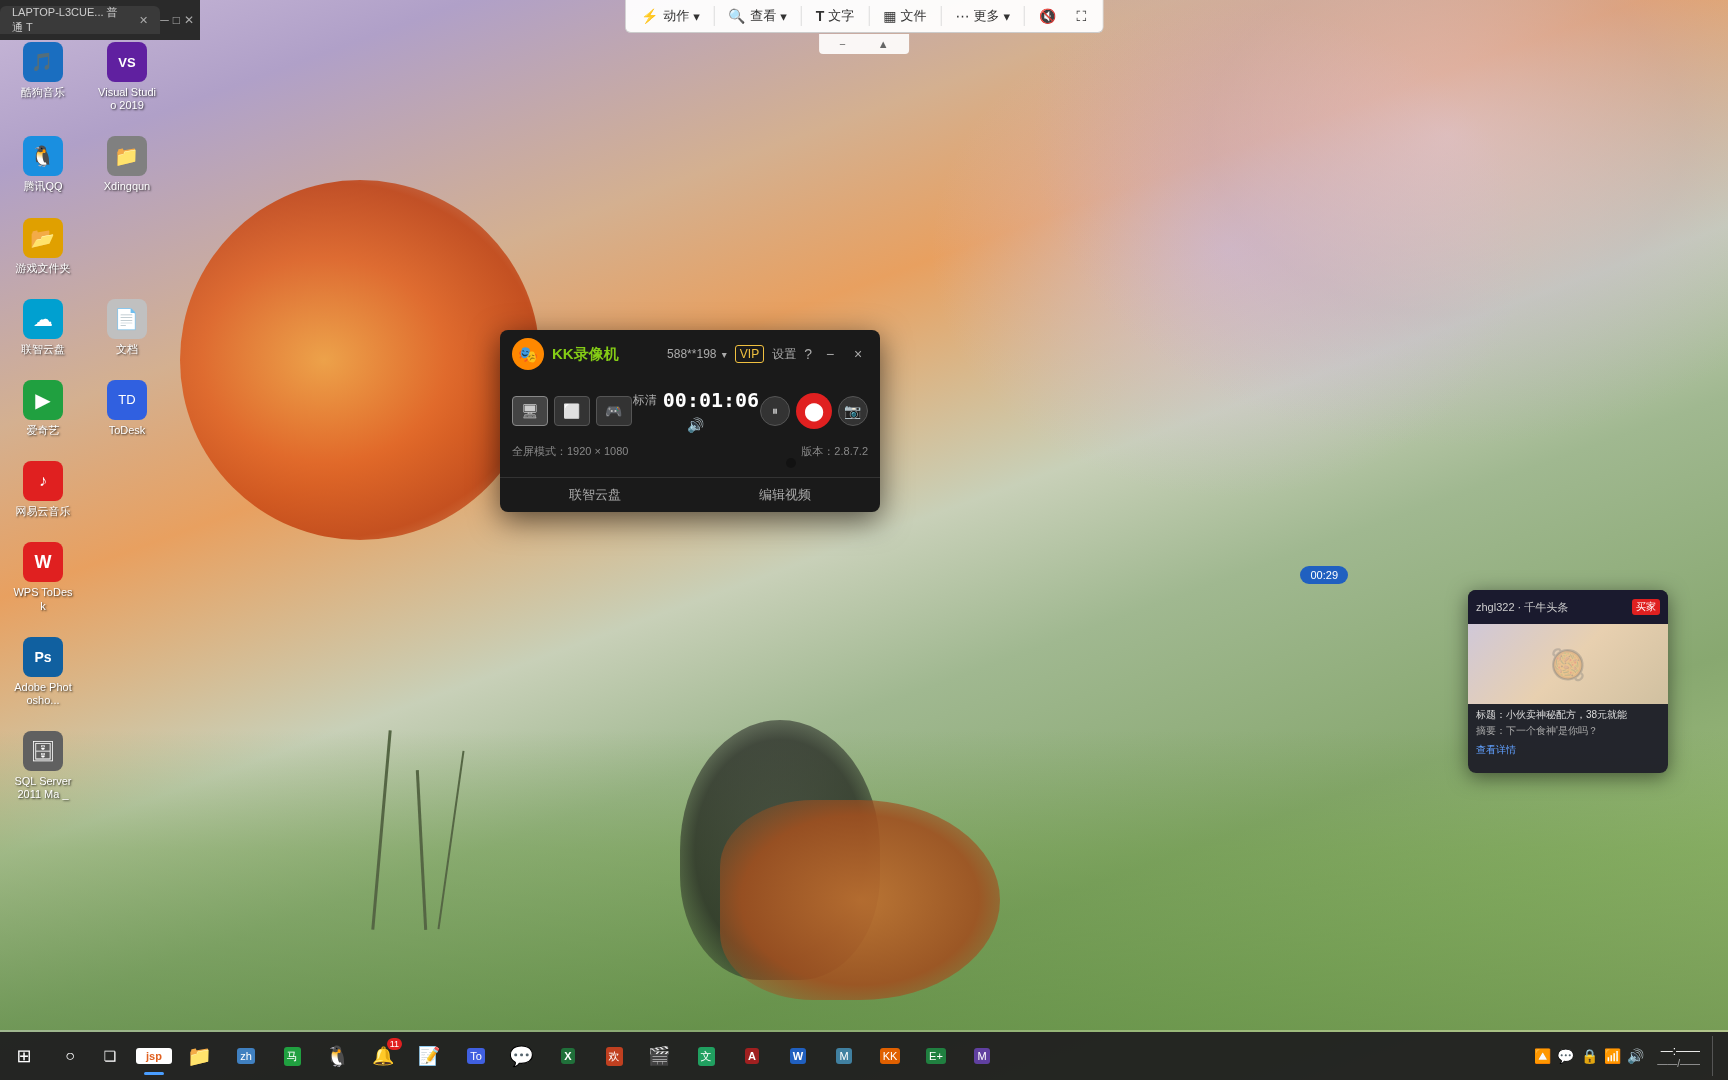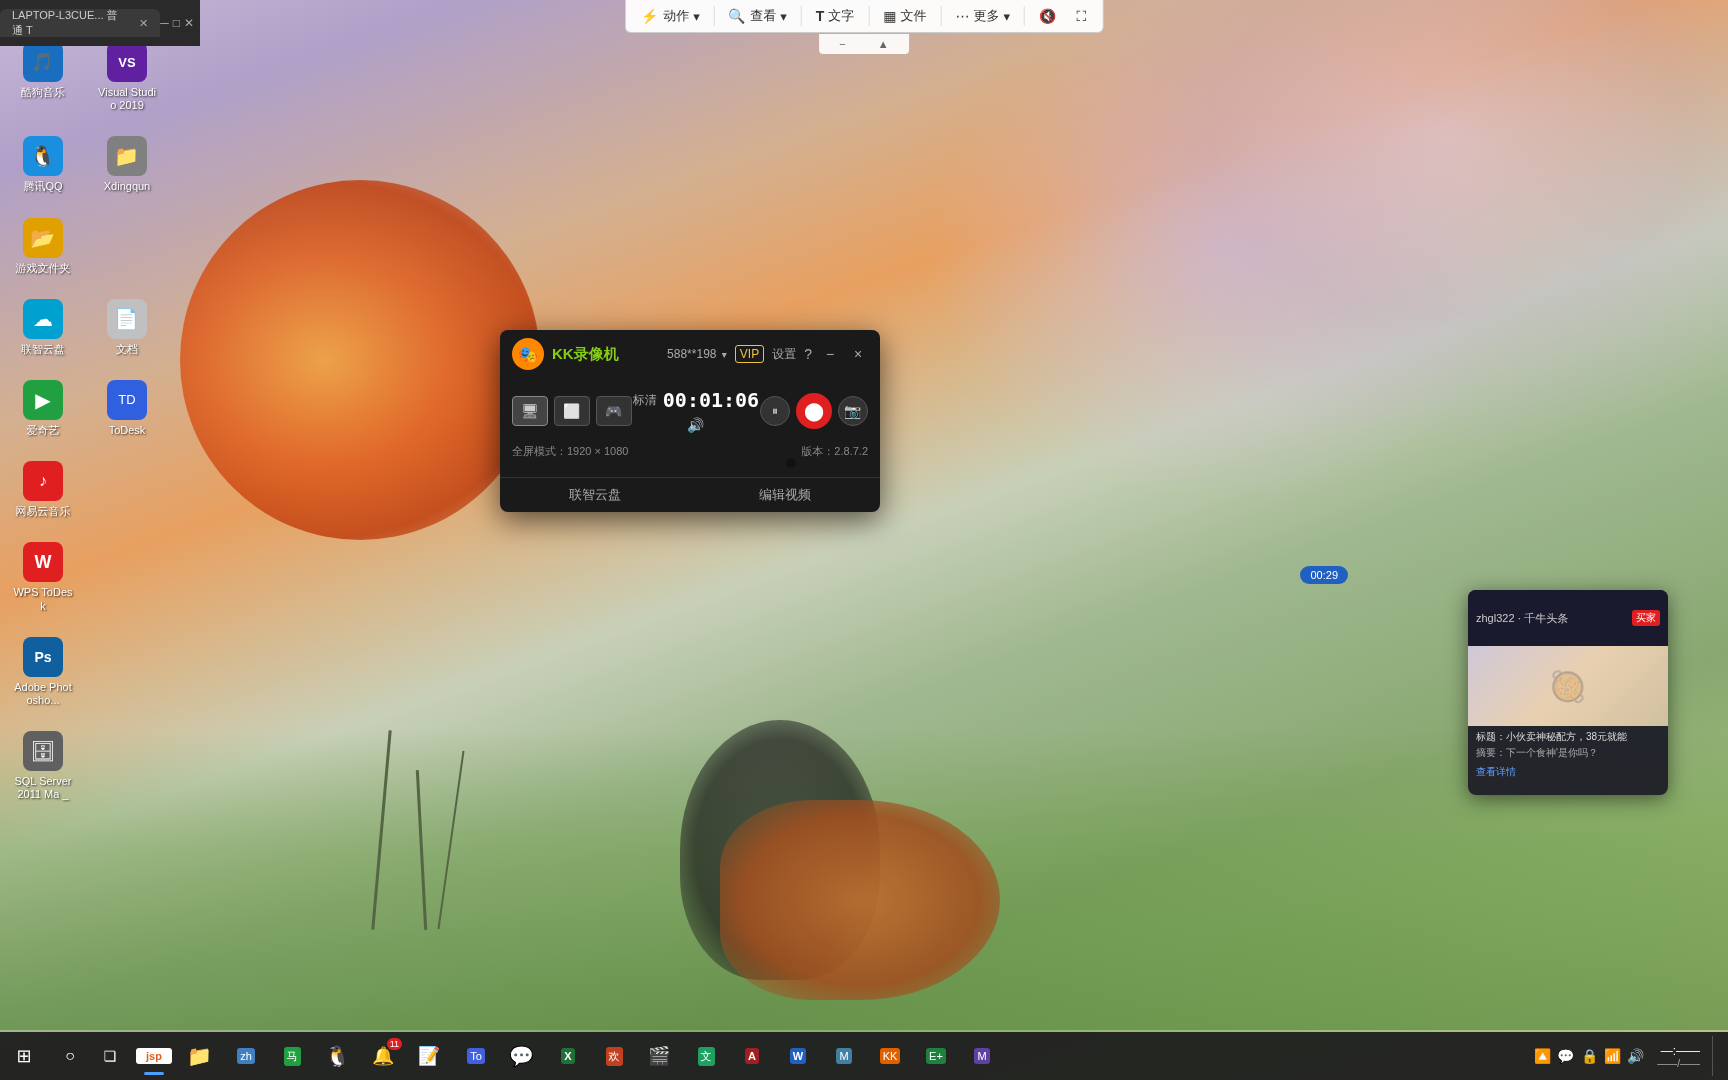--- a/index.html
+++ b/index.html
@@ -487,21 +487,21 @@
   <button class="toolbar-btn">
     <span class="icon">⛶</span>
   </button>
 
   <div style="position:absolute;bottom:-22px;left:50%;transform:translateX(-50%);display:flex;gap:16px;background:rgba(255,255,255,0.9);border-radius:0 0 4px 4px;padding:2px 12px;">
     <button class="collapse-btn">−</button>
     <button class="collapse-btn">▲</button>
   </div>
 </div>
 
-<div style="position:absolute;top:0;left:0;width:200px;height:46px;background:#2a2a2a;display:flex;align-items:center;z-index:400;border-radius:0 0 0 0;">
+<div style="position:absolute;top:0;left:0;width:200px;height:40px;background:#2a2a2a;display:flex;align-items:center;z-index:400;border-radius:0 0 0 0;">
   <div class="chrome-tab" style="background:#3a3a3a;color:#ccc;font-size:11px;">
     <span>LAPTOP-L3CUE... 普通 T</span>
     <span style="margin-left:8px;cursor:pointer;color:#aaa;">✕</span>
   </div>
   <div style="margin-left:auto;display:flex;align-items:center;gap:4px;padding-right:6px;">
     <span style="color:#aaa;cursor:pointer;font-size:12px;">─</span>
     <span style="color:#aaa;cursor:pointer;font-size:12px;">□</span>
     <span style="color:#aaa;cursor:pointer;font-size:12px;">✕</span>
   </div>
 </div>
@@ -657,21 +657,21 @@
 
 <div class="cursor-indicator" style="left:786px;top:458px;"></div>
 
 <div style="position:absolute;top:565px;right:380px;z-index:150;">
   <div style="background:#2060c0;color:#fff;font-size:11px;padding:3px 10px;border-radius:10px;text-align:center;margin-bottom:6px;display:inline-block;">
     <span>00:29</span>
   </div>
 </div>
 
 <div style="position:absolute;top:590px;right:60px;width:200px;z-index:150;background:rgba(30,30,40,0.95);border-radius:8px;overflow:hidden;box-shadow:0 4px 20px rgba(0,0,0,0.5);">
-  <div style="background:#1a1a2e;color:#ccc;font-size:11px;padding:20px 8px;display:flex;justify-content:space-between;align-items:center;">
+  <div style="background:#1a1a2e;color:#ccc;font-size:11px;padding:9px 8px;display:flex;justify-content:space-between;align-items:center;">
     <span>zhgl322 · 千牛头条</span>
     <span style="background:#e02020;color:#fff;padding:1px 4px;border-radius:3px;font-size:10px;">买家</span>
   </div>
   <div style="height:80px;background:linear-gradient(135deg,#d0c8d8 0%,#e8d0b0 50%,#d0c0a0 100%);position:relative;">
 
     <div style="position:absolute;inset:0;display:flex;align-items:center;justify-content:center;font-size:30px;opacity:0.3;">🥘</div>
   </div>
   <div style="padding:4px 8px 2px;">
     <div style="font-size:10px;color:#ddd;margin-bottom:2px;">标题：小伙卖神秘配方，38元就能</div>
     <div style="font-size:10px;color:#aaa;">摘要：下一个食神'是你吗？</div>

